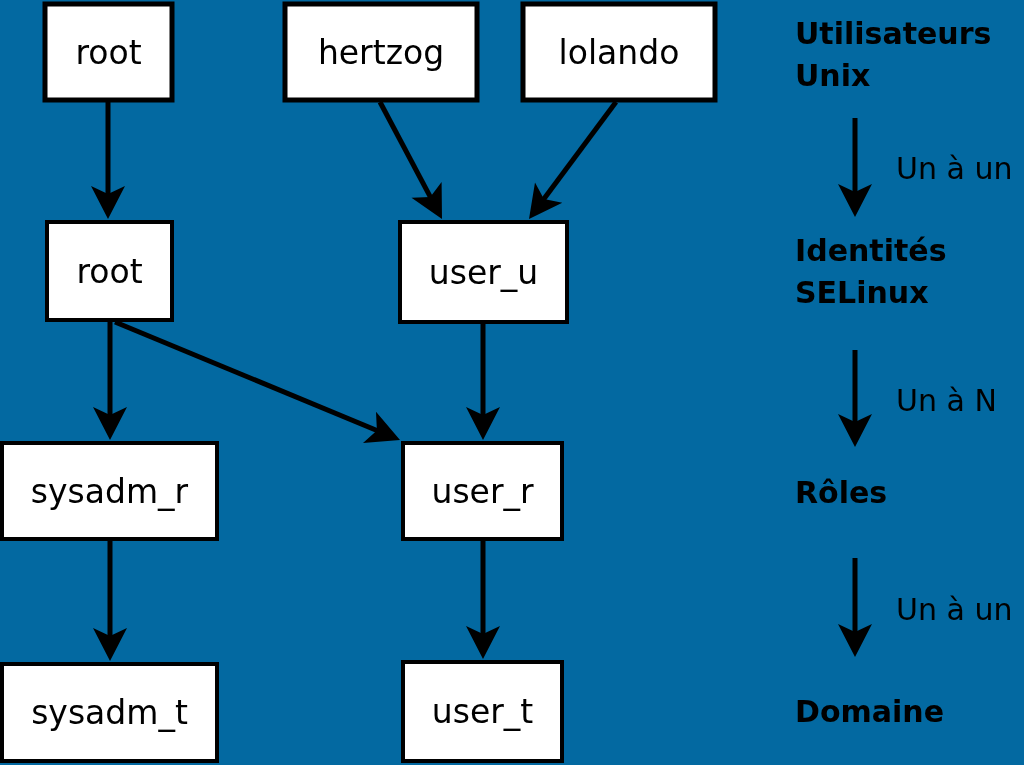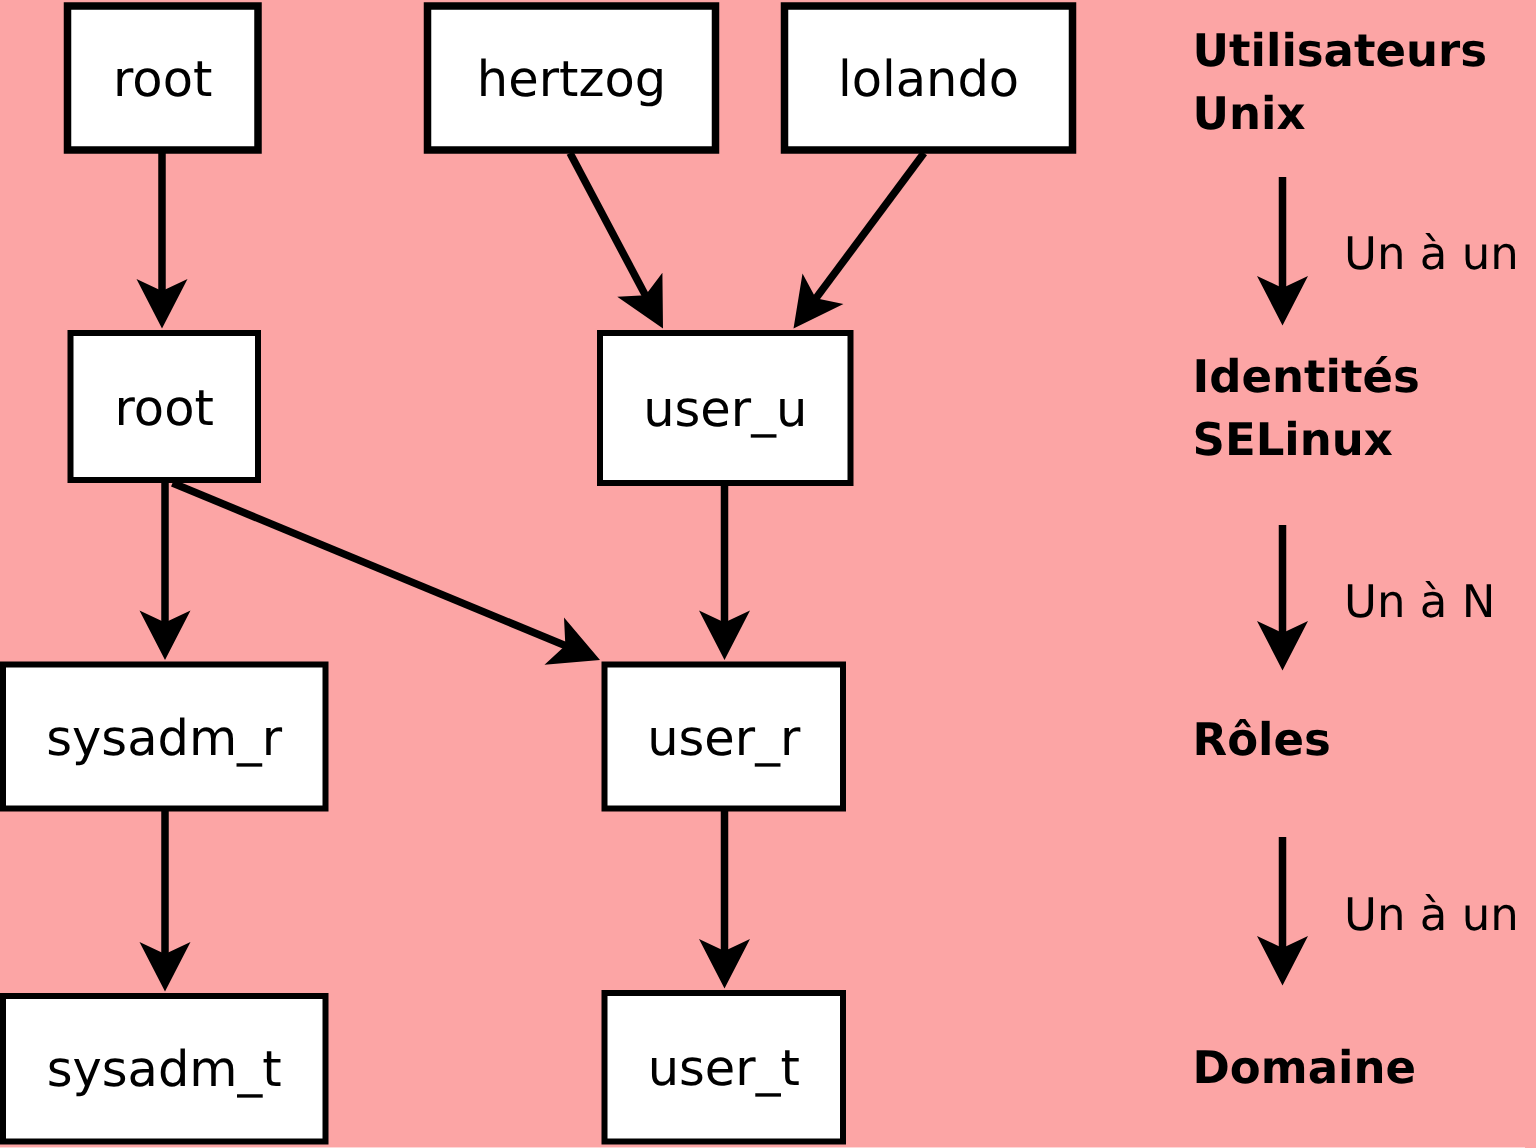--- a/index.html
+++ b/index.html
@@ -8,21 +8,21 @@
     background: #ffffff;
     width: 1024px;
     height: 765px;
     overflow: hidden;
     font-family: "DejaVu Sans", "Liberation Sans", sans-serif;
   }
   .stage {
     position: relative;
     width: 1024px;
     height: 765px;
-    background: #fca5a5;
+    background: #0369a1;
   }
   svg text {
     font-family: "DejaVu Sans", "Liberation Sans", sans-serif;
     fill: #000000;
   }
   .node-rect {
     fill: #ffffff;
     stroke: #000000;
   }
   .node-label {

